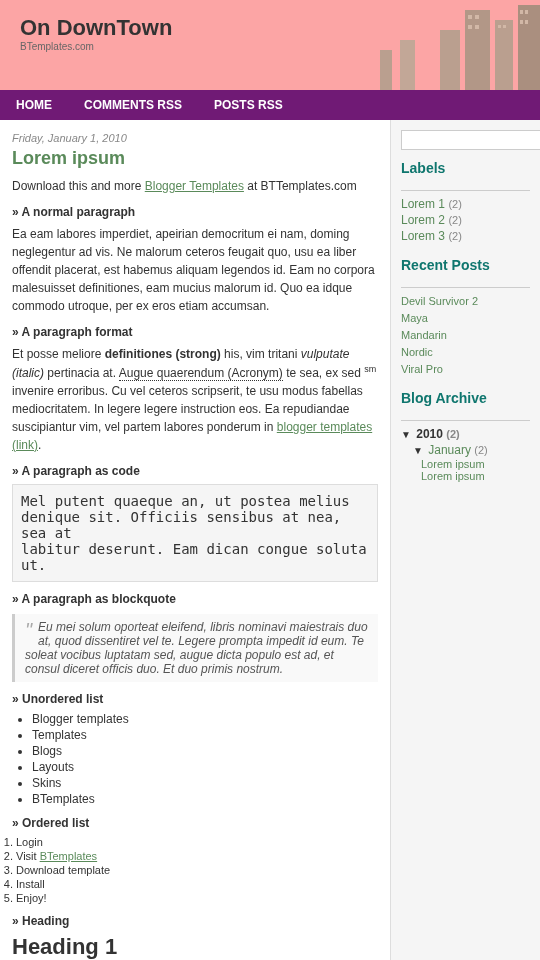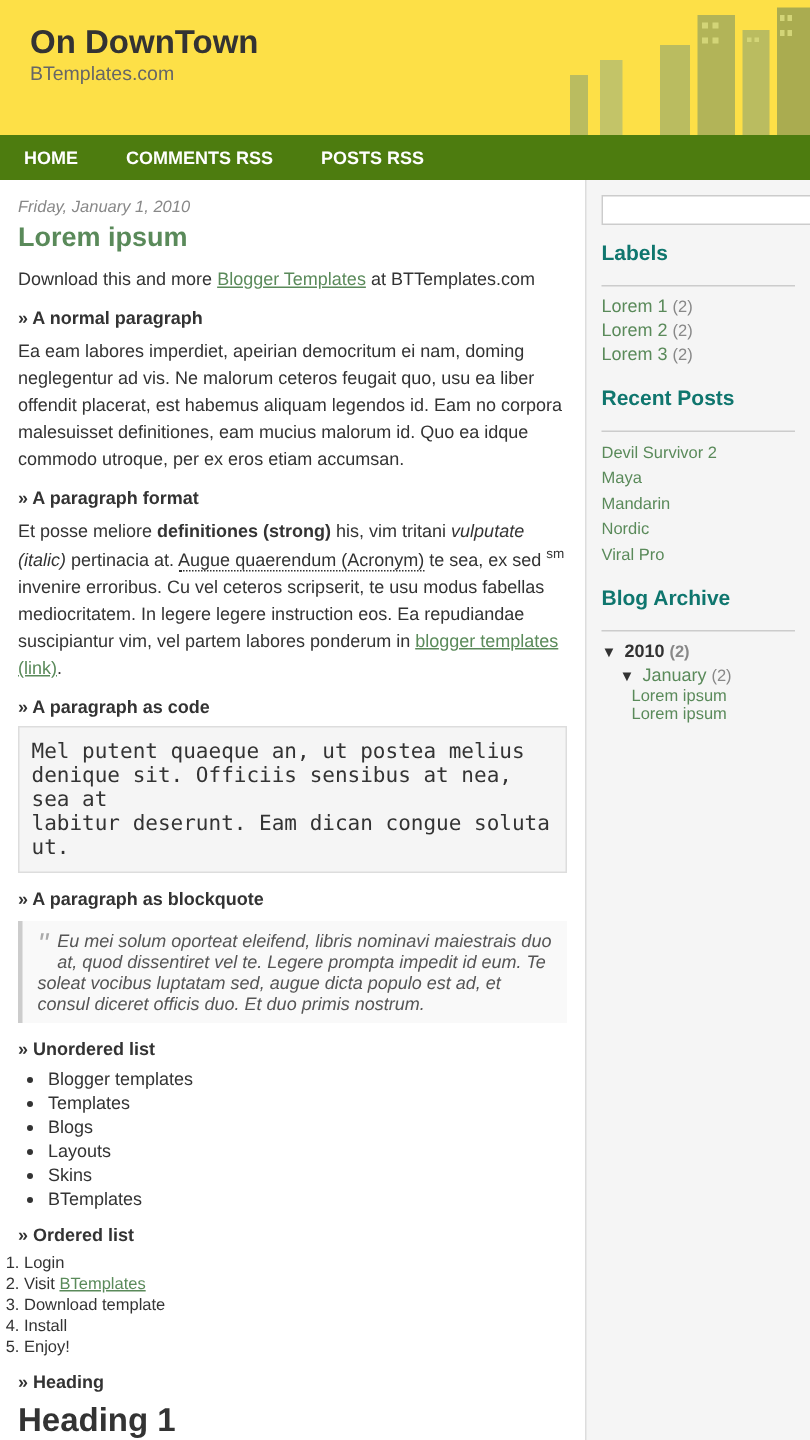--- a/index.html
+++ b/index.html
@@ -1,42 +1,42 @@
 <!DOCTYPE html>
 <html><head>
   <meta charset="utf-8">
   <style>
     * { margin: 0; padding: 0; box-sizing: border-box; }
     body { font-family: Arial, sans-serif; font-size: 13px; background: #e8e8e8; color: #333; }
 
     
     #header {
-      background: #fde047;
+      background: #fca5a5;
       position: relative;
       height: 90px;
       overflow: hidden;
     }
     #header-inner {
       padding: 15px 20px;
       position: relative;
       z-index: 2;
     }
     #site-title {
       font-size: 22px;
       font-weight: bold;
       color: #333;
     }
     #site-subtitle {
-      font-size: 13px;
+      font-size: 10px;
       color: #666;
     }
 
     
     #nav {
-      background: #4d7c0f;
+      background: #701a75;
       display: flex;
       gap: 0;
     }
     #nav a {
       color: #fff;
       text-decoration: none;
       padding: 8px 16px;
       font-size: 12px;
       font-weight: bold;
       text-transform: uppercase;

